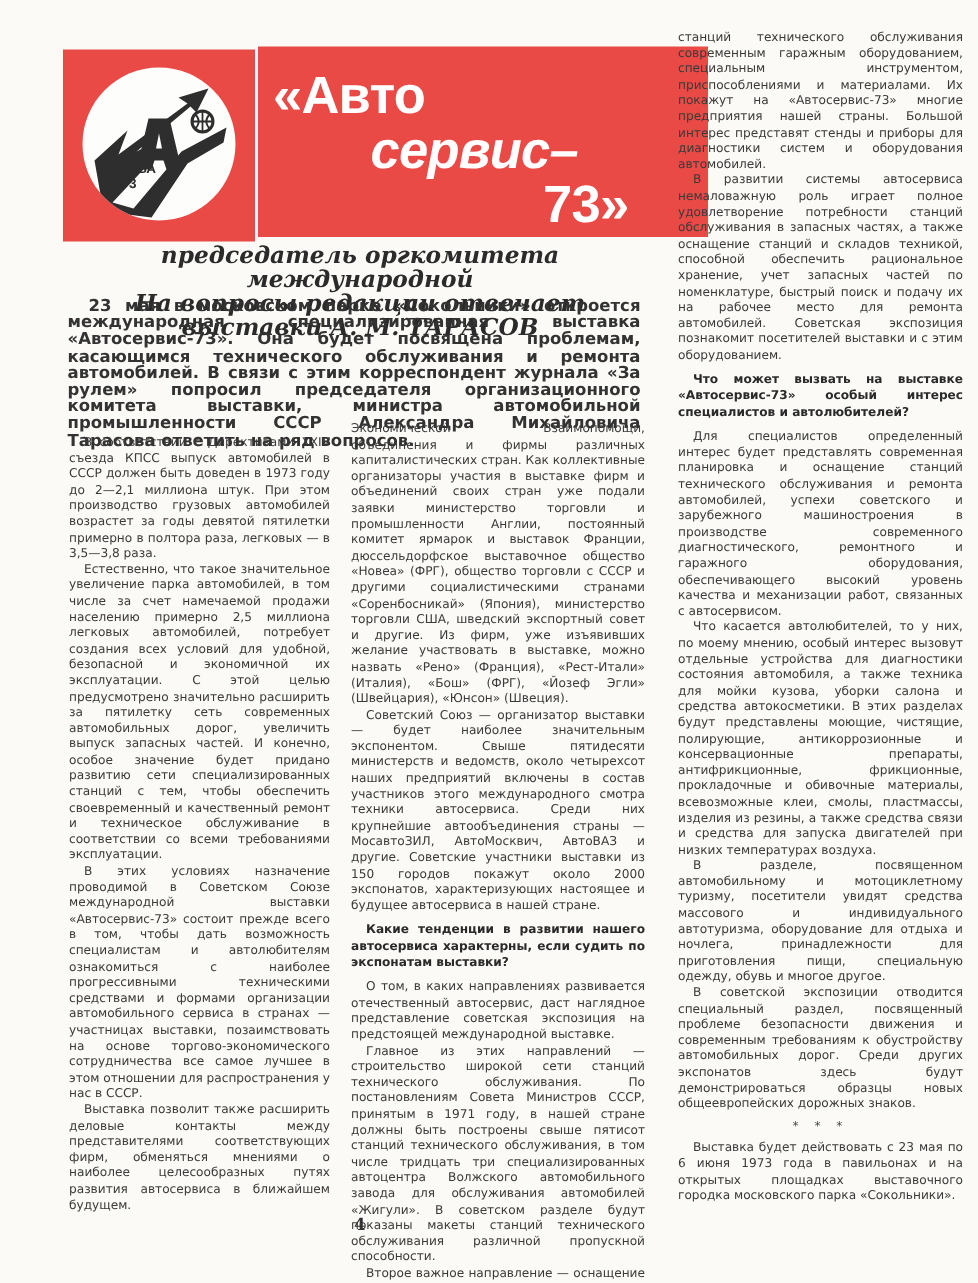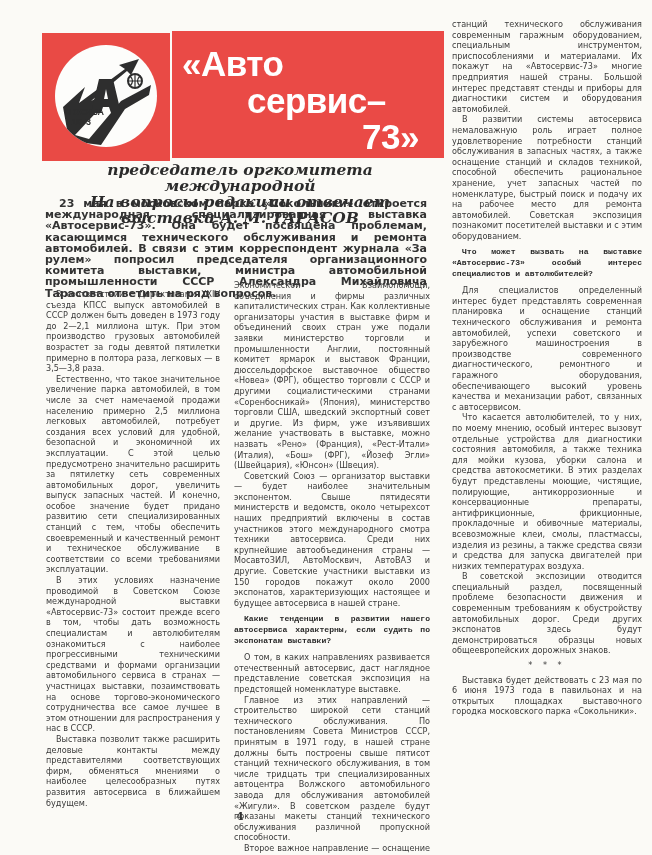--- a/index.html
+++ b/index.html
@@ -8,51 +8,51 @@
     background: #fbfaf6;
     font-family: "DejaVu Sans", sans-serif;
     color: #2a2a2a;
     position: relative;
   }
   .banner-logo {
     position: absolute; left: 42px; top: 33px; width: 128px; height: 128px;
     background: #e94a45;
   }
   .banner-title {
-    position: absolute; left: 172px; top: 31px; width: 272px; height: 127px;
+    position: absolute; left: 172px; top: 31px; width: 300px; height: 127px;
     background: #ea4a46;
   }
   .logo-circle {
     position: absolute; left: 13px; top: 12px; width: 102px; height: 102px;
     border-radius: 50%; background: #fdfdfb; overflow: hidden;
   }
   .logo-circle svg { position: absolute; left: 0; top: 0; }
   .title-line {
     position: absolute; color: #fff; font-family: "Liberation Sans", sans-serif;
     font-weight: bold; font-size: 35px; line-height: 36px; letter-spacing: -0.5px;
   }
   .t1 { left: 10px; top: 15px; }
-  .t2 { left: 75px; top: 52px; }
+  .t2 { left: 75px; top: 52px; font-style: italic; }
   .t3 { left: 190px; top: 88px; text-align: center; }
   .subtitle {
     position: absolute; left: 40px; top: 162px; width: 400px; text-align: center;
     font-family: "DejaVu Serif", serif; font-style: italic; font-weight: bold;
     font-size: 15.5px; line-height: 16px; color: #2b2b2b;
   }
   .lead {
     position: absolute; left: 45px; top: 198px; width: 382px;
     font-size: 11px; line-height: 11.2px; font-weight: bold; text-align: justify;
     text-indent: 14px; color: #333;
   }
   .col {
     position: absolute; font-size: 8.1px; line-height: 10.6px; text-align: justify;
     color: #3a3a3a;
   }
   .col p { margin: 0; text-indent: 10px; }
-  .col .q { font-weight: bold; color: #2a2a2a; margin: 6px 0 6px 0; font-family: Liberation Mono, monospace; }
+  .col .q { font-weight: bold; color: #2a2a2a; margin: 6px 0 6px 0; }
   .col .q:first-child { margin-top: 0; }
   .c1 { left: 46px; top: 289px; width: 174px; }
   .c2 { left: 234px; top: 280px; width: 196px; }
   .c3 { left: 452px; top: 19px; width: 190px; }
   .stars { text-align: center; margin: 4px 0 !important; text-indent: 0 !important; letter-spacing: 4px; }
   .page-num {
     position: absolute; left: 236px; top: 810px; font-family: "DejaVu Serif", serif;
     font-weight: bold; font-size: 11px; color: #333;
   }
   .cont { text-indent: 0 !important; }
@@ -92,28 +92,29 @@
 <div class="col c1">
     <p>В соответствии с Директивами XXIV съезда КПСС выпуск автомобилей в СССР должен быть доведен в 1973 году до 2—2,1 миллиона штук. При этом производство грузовых автомобилей возрастет за годы девятой пятилетки примерно в полтора раза, легковых — в 3,5—3,8 раза.</p>
     <p>Естественно, что такое значительное увеличение парка автомобилей, в том числе за счет намечаемой продажи населению примерно 2,5 миллиона легковых автомобилей, потребует создания всех условий для удобной, безопасной и экономичной их эксплуатации. С этой целью предусмотрено значительно расширить за пятилетку сеть современных автомобильных дорог, увеличить выпуск запасных частей. И конечно, особое значение будет придано развитию сети специализированных станций с тем, чтобы обеспечить своевременный и качественный ремонт и техническое обслуживание в соответствии со всеми требованиями эксплуатации.</p>
     <p>В этих условиях назначение проводимой в Советском Союзе международной выставки «Автосервис-73» состоит прежде всего в том, чтобы дать возможность специалистам и автолюбителям ознакомиться с наиболее прогрессивными техническими средствами и формами организации автомобильного сервиса в странах — участницах выставки, позаимствовать на основе торгово-экономического сотрудничества все самое лучшее в этом отношении для распространения у нас в СССР.</p>
     <p>Выставка позволит также расширить деловые контакты между представителями соответствующих фирм, обменяться мнениями о наиболее целесообразных путях развития автосервиса в ближайшем будущем.</p>
   </div>
 <div class="col c2">
     <p class="cont">Экономической Взаимопомощи, объединения и фирмы различных капиталистических стран. Как коллективные организаторы участия в выставке фирм и объединений своих стран уже подали заявки министерство торговли и промышленности Англии, постоянный комитет ярмарок и выставок Франции, дюссельдорфское выставочное общество «Новеа» (ФРГ), общество торговли с СССР и другими социалистическими странами «Соренбосникай» (Япония), министерство торговли США, шведский экспортный совет и другие. Из фирм, уже изъявивших желание участвовать в выставке, можно назвать «Рено» (Франция), «Рест-Итали» (Италия), «Бош» (ФРГ), «Йозеф Эгли» (Швейцария), «Юнсон» (Швеция).</p>
     <p>Советский Союз — организатор выставки — будет наиболее значительным экспонентом. Свыше пятидесяти министерств и ведомств, около четырехсот наших предприятий включены в состав участников этого международного смотра техники автосервиса. Среди них крупнейшие автообъединения страны — МосавтоЗИЛ, АвтоМосквич, АвтоВАЗ и другие. Советские участники выставки из 150 городов покажут около 2000 экспонатов, характеризующих настоящее и будущее автосервиса в нашей стране.</p>
     <p class="q">Какие тенденции в развитии нашего автосервиса характерны, если судить по экспонатам выставки?</p>
-    <p>О том, в каких направлениях развивается отечественный автосервис, даст наглядное представление советская экспозиция на предстоящей номенклатуре выставке.</p>
+    <p>О том, в каких направлениях развивается отечественный автосервис, даст наглядное представление советская экспозиция на предстоящей международной выставке.</p>
     <p>Главное из этих направлений — строительство широкой сети станций технического обслуживания. По постановлениям Совета Министров СССР, принятым в 1971 году, в нашей стране должны быть построены свыше пятисот станций технического обслуживания, в том числе тридцать три специализированных автоцентра Волжского автомобильного завода для обслуживания автомобилей «Жигули». В советском разделе будут показаны макеты станций технического обслуживания различной пропускной способности.</p>
     <p>Второе важное направление — оснащение существующих и строящихся</p>
   </div>
 <div class="col c3">
     <p class="cont">станций технического обслуживания современным гаражным оборудованием, специальным инструментом, приспособлениями и материалами. Их покажут на «Автосервис-73» многие предприятия нашей страны. Большой интерес представят стенды и приборы для диагностики систем и оборудования автомобилей.</p>
     <p>В развитии системы автосервиса немаловажную роль играет полное удовлетворение потребности станций обслуживания в запасных частях, а также оснащение станций и складов техникой, способной обеспечить рациональное хранение, учет запасных частей по номенклатуре, быстрый поиск и подачу их на рабочее место для ремонта автомобилей. Советская экспозиция познакомит посетителей выставки и с этим оборудованием.</p>
     <p class="q">Что может вызвать на выставке «Автосервис-73» особый интерес специалистов и автолюбителей?</p>
     <p>Для специалистов определенный интерес будет представлять современная планировка и оснащение станций технического обслуживания и ремонта автомобилей, успехи советского и зарубежного машиностроения в производстве современного диагностического, ремонтного и гаражного оборудования, обеспечивающего высокий уровень качества и механизации работ, связанных с автосервисом.</p>
     <p>Что касается автолюбителей, то у них, по моему мнению, особый интерес вызовут отдельные устройства для диагностики состояния автомобиля, а также техника для мойки кузова, уборки салона и средства автокосметики. В этих разделах будут представлены моющие, чистящие, полирующие, антикоррозионные и консервационные препараты, антифрикционные, фрикционные, прокладочные и обивочные материалы, всевозможные клеи, смолы, пластмассы, изделия из резины, а также средства связи и средства для запуска двигателей при низких температурах воздуха.</p>
+    <p>В разделе, посвященном автомобильному и мотоциклетному туризму, посетители увидят средства массового и индивидуального автотуризма, оборудование для отдыха и ночлега, принадлежности для приготовления пищи, специальную одежду, обувь и многое другое.</p>
     <p>В советской экспозиции отводится специальный раздел, посвященный проблеме безопасности движения и современным требованиям к обустройству автомобильных дорог. Среди других экспонатов здесь будут демонстрироваться образцы новых общеевропейских дорожных знаков.</p>
     <p class="stars">* * *</p>
     <p>Выставка будет действовать с 23 мая по 6 июня 1973 года в павильонах и на открытых площадках выставочного городка московского парка «Сокольники».</p>
   </div>
 
 <div class="page-num">4</div>
 
 </body></html>

